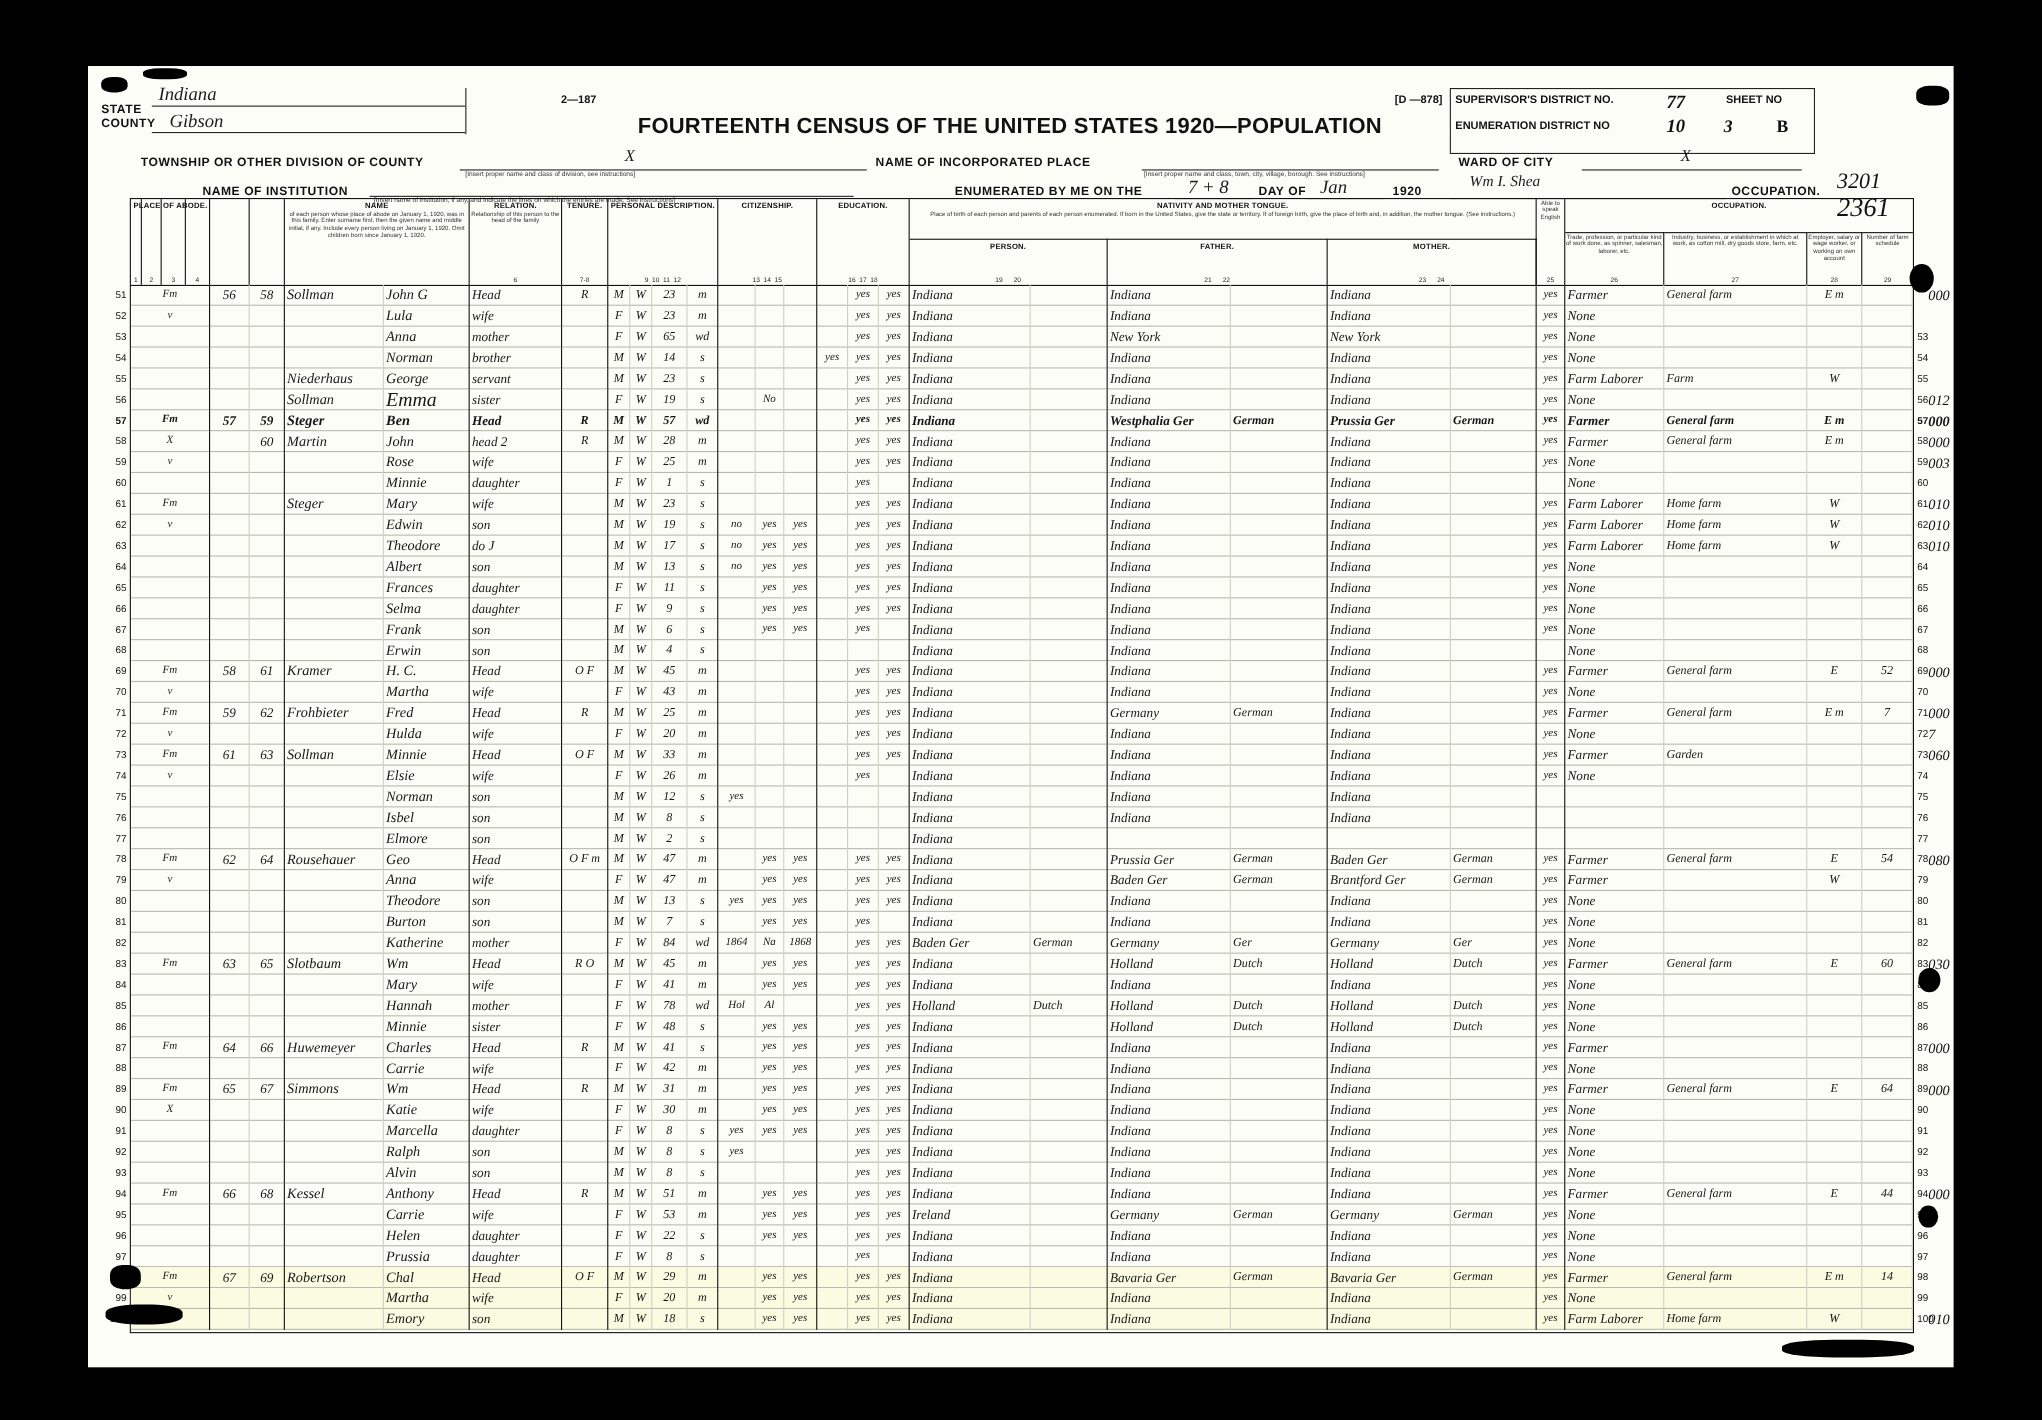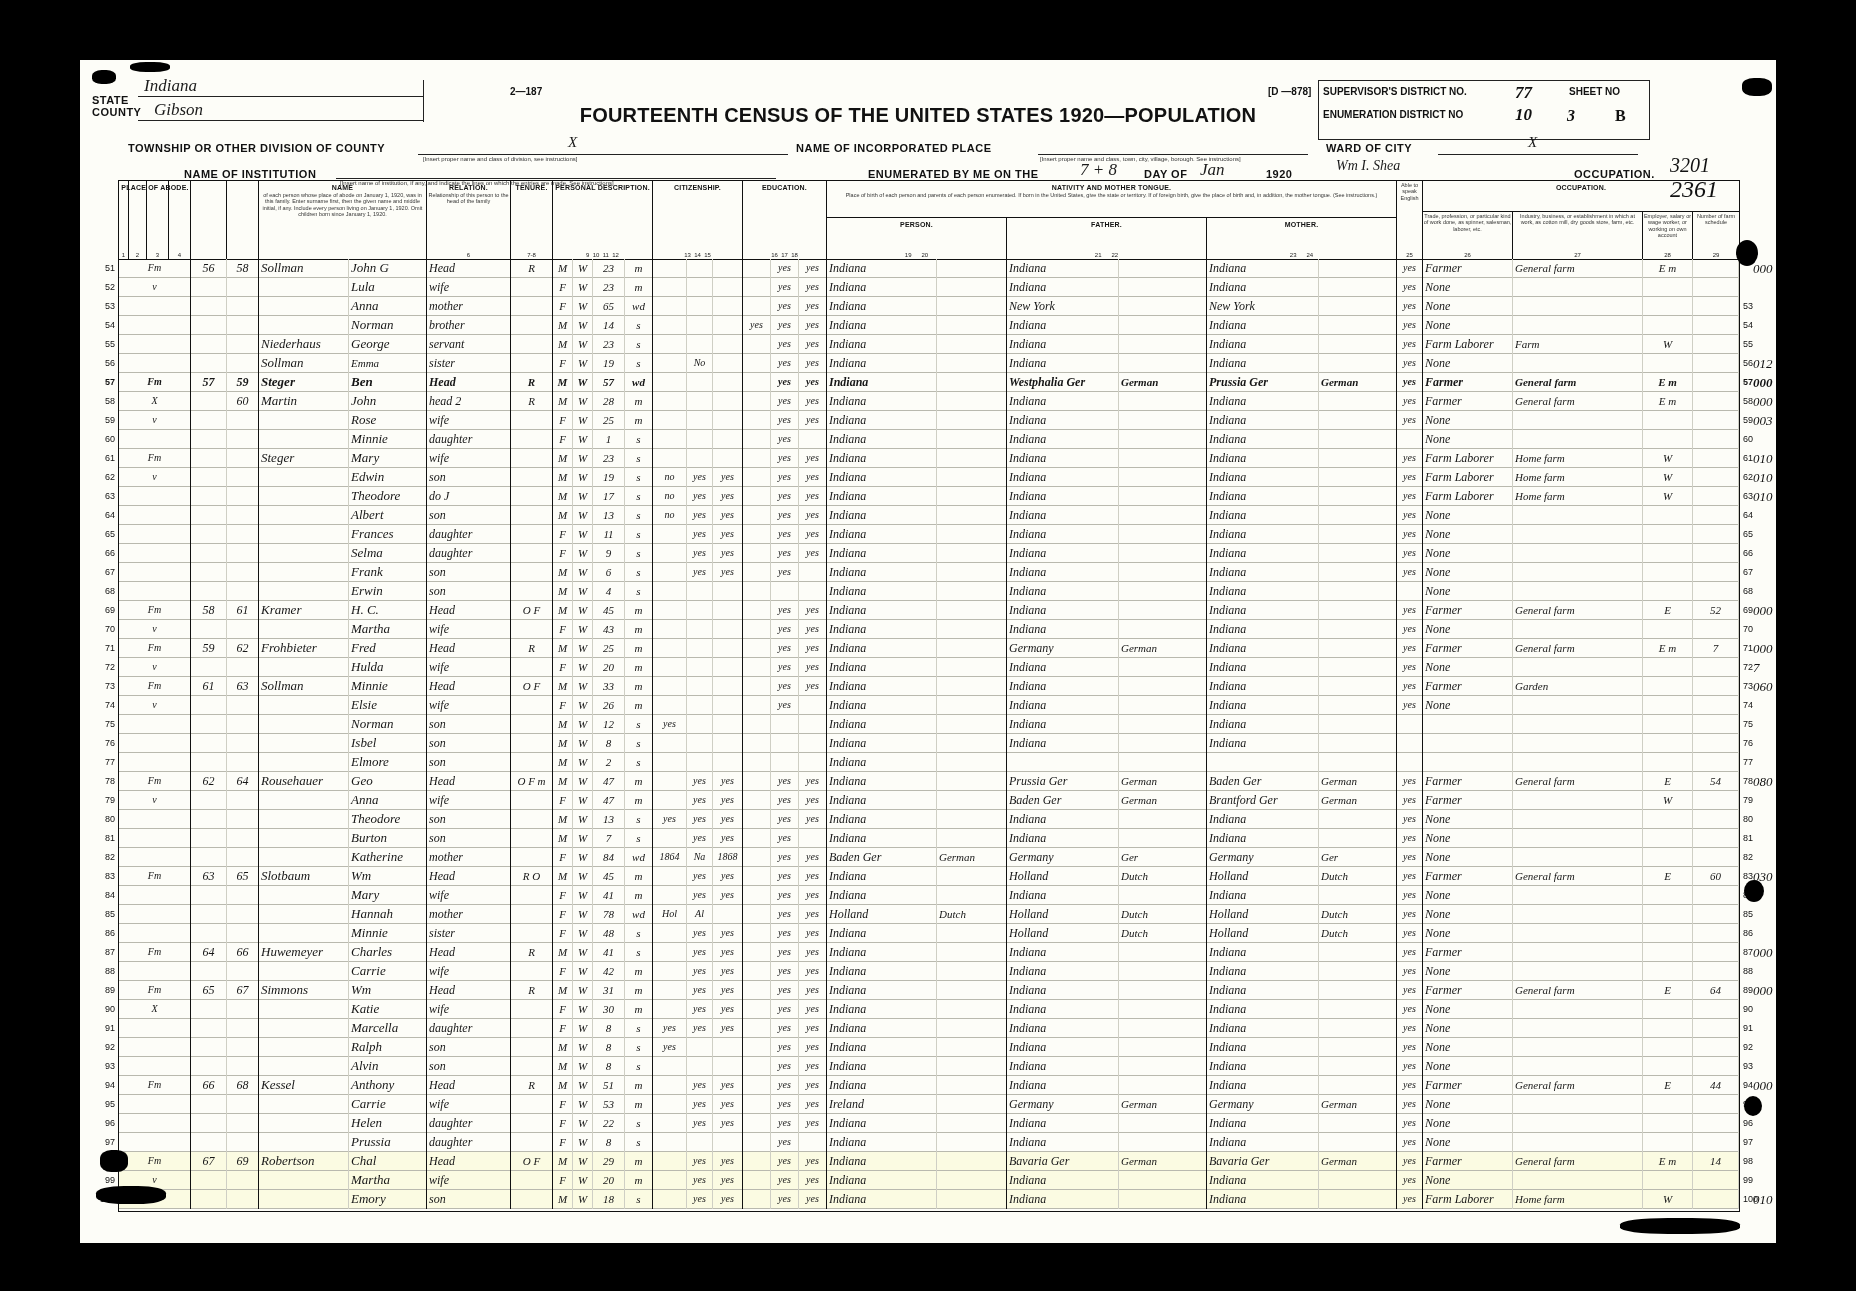--- a/index.html
+++ b/index.html
@@ -369,21 +369,21 @@
             <div class="cell ctr" style="left: 1574px; width: 46px; font-size: 11px;"></div>
           </div>
           <div class="row" style="top: 173px;">
             <div class="lineno">56</div>
             <div class="lineno2">56</div>
             <div class="rightnum">012</div>
             <div class="cell ctr vline" style="left: 0px; width: 72px; font-size: 10px;"></div>
             <div class="cell ctr" style="left: 72px; width: 36px; font-size: 12px;"></div>
             <div class="cell ctr vline" style="left: 108px; width: 32px; font-size: 12px;"></div>
             <div class="cell " style="left: 140px; width: 90px; font-size: 13px;">Sollman</div>
-            <div class="cell vline" style="left: 230px; width: 78px; font-size: 11px;">Emma</div>
+            <div class="cell vline" style="left: 230px; width: 78px; font-size: 18px;">Emma</div>
             <div class="cell vline" style="left: 308px; width: 84px; font-size: 12px;">sister</div>
             <div class="cell ctr vline" style="left: 392px; width: 42px; font-size: 11px;"></div>
             <div class="cell ctr" style="left: 434px; width: 20px; font-size: 11px;">F</div>
             <div class="cell ctr" style="left: 454px; width: 20px; font-size: 11px;">W</div>
             <div class="cell ctr" style="left: 474px; width: 32px; font-size: 11px;">19</div>
             <div class="cell ctr vline" style="left: 506px; width: 28px; font-size: 11px;">s</div>
             <div class="cell ctr" style="left: 534px; width: 34px; font-size: 10px;"></div>
             <div class="cell ctr" style="left: 568px; width: 26px; font-size: 10px;">No</div>
             <div class="cell ctr vline" style="left: 594px; width: 30px; font-size: 10px;"></div>
             <div class="cell ctr" style="left: 624px; width: 28px; font-size: 10px;"></div>

